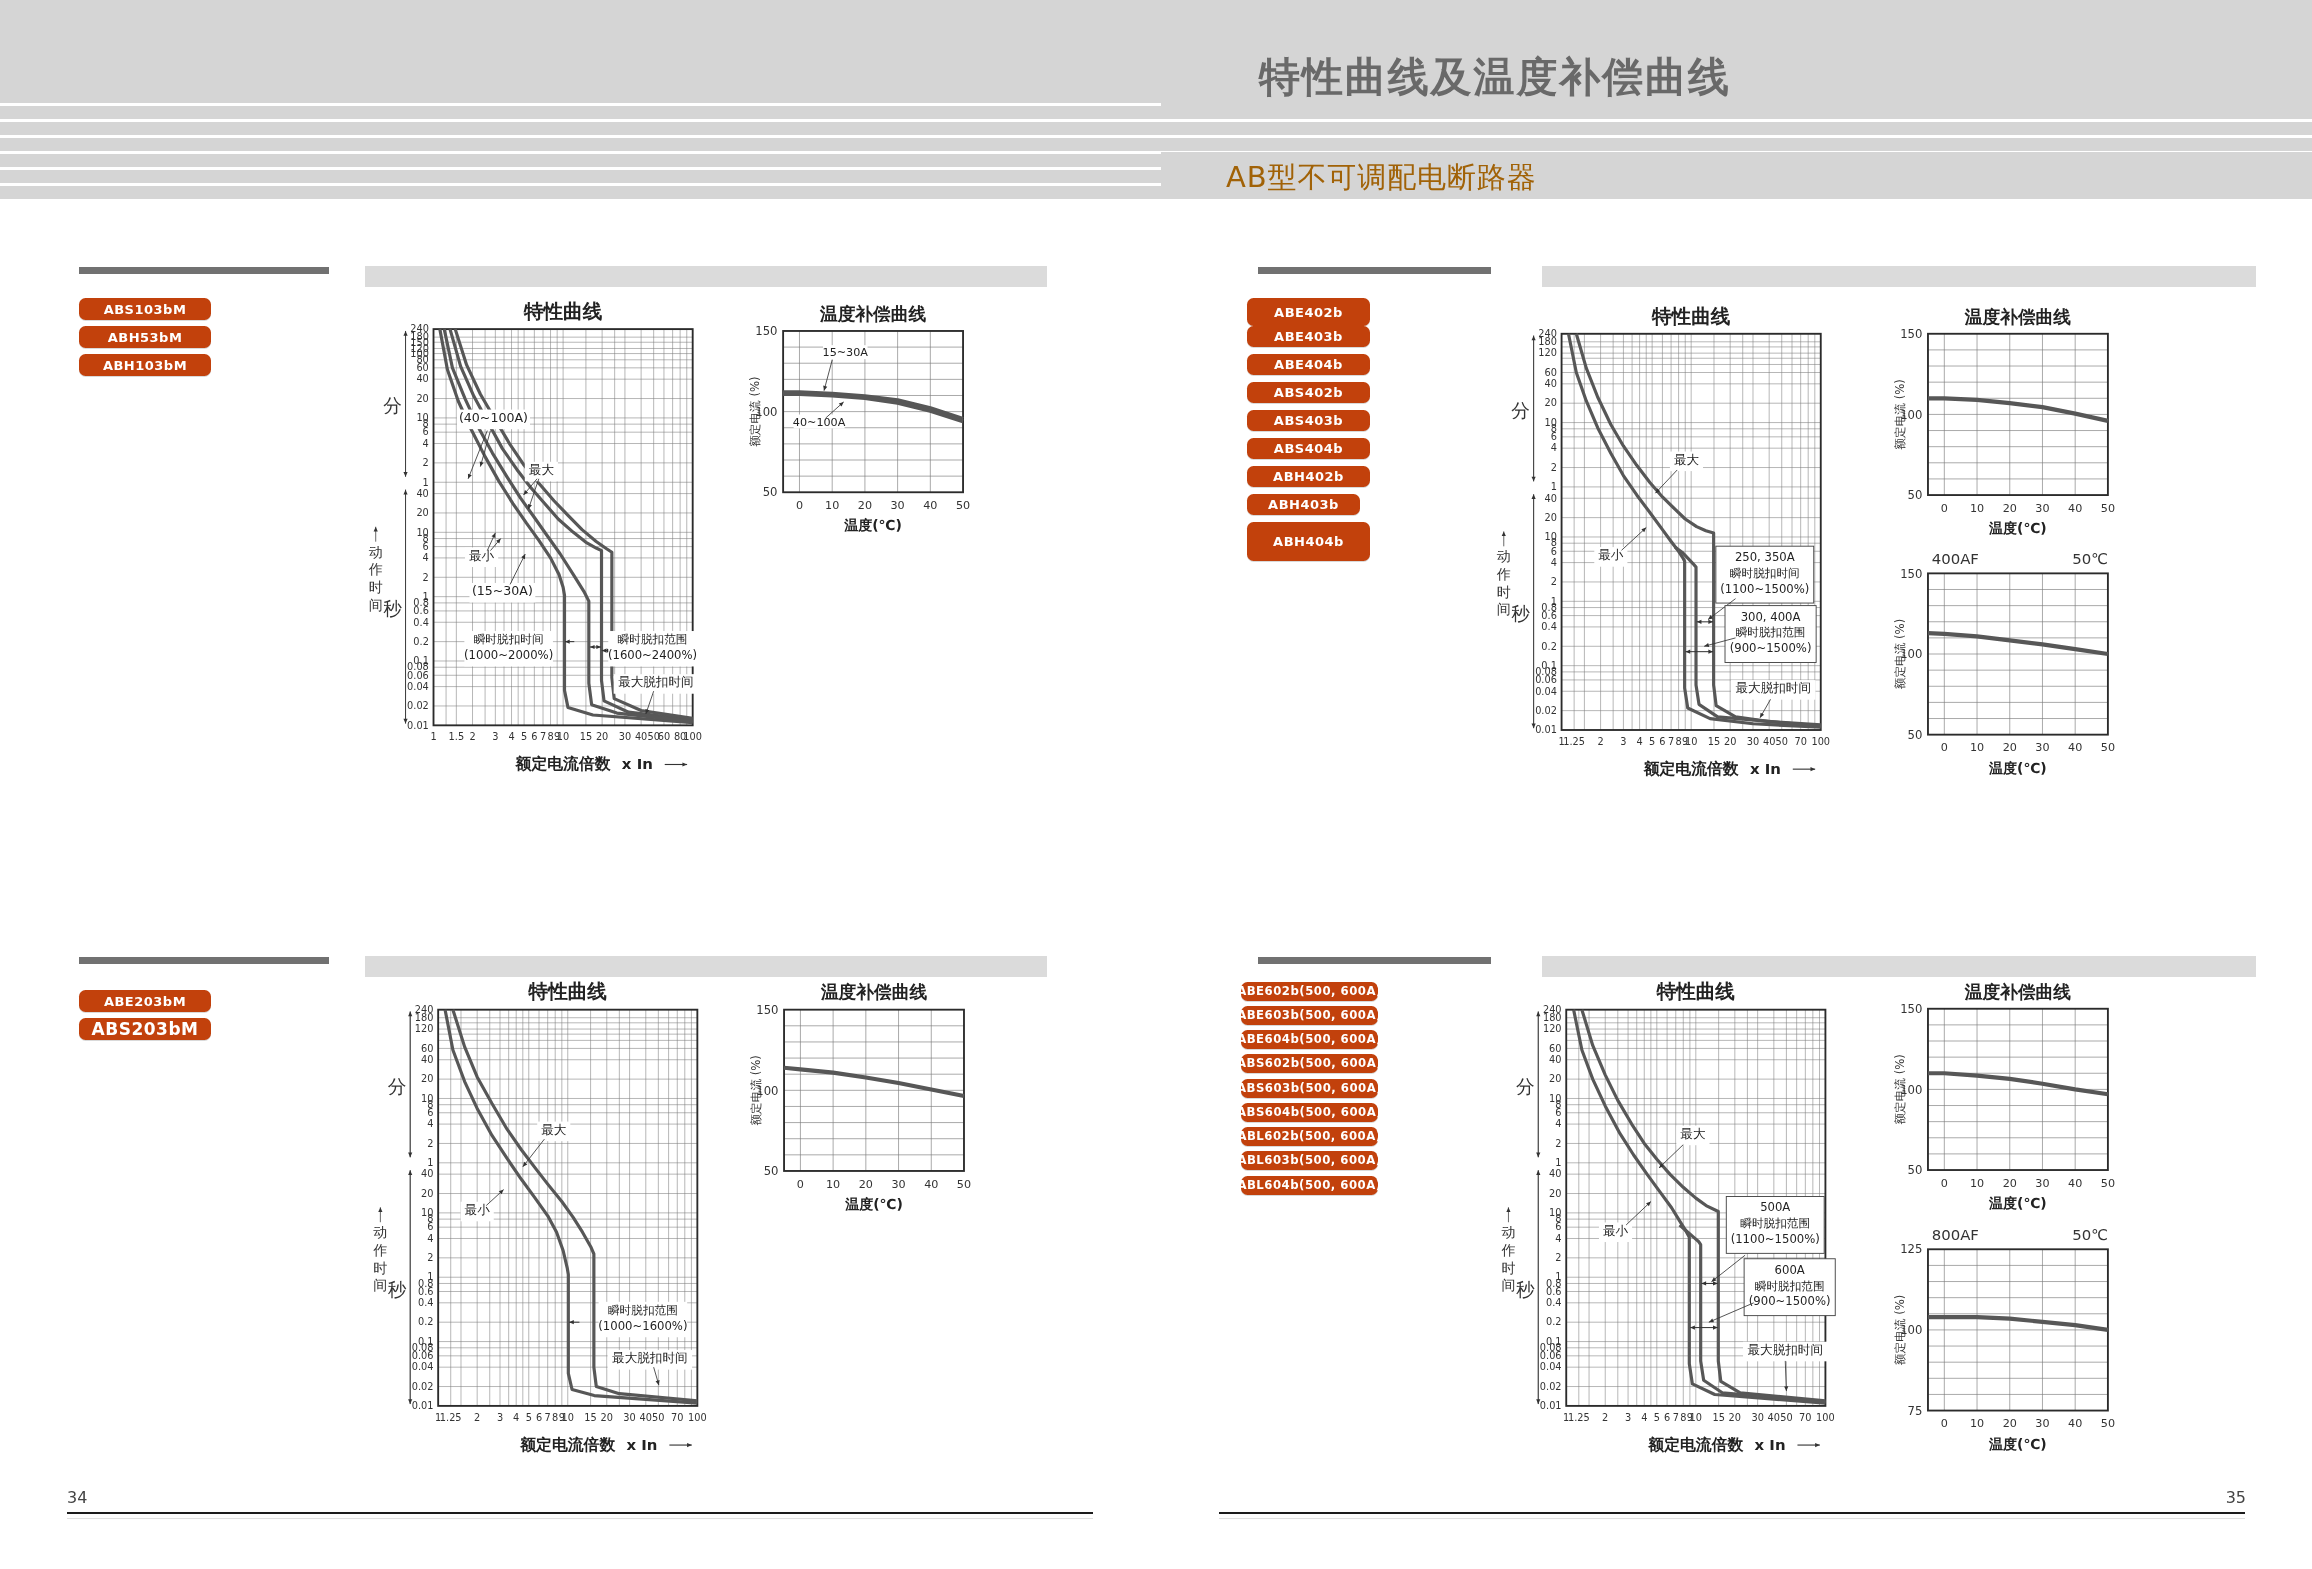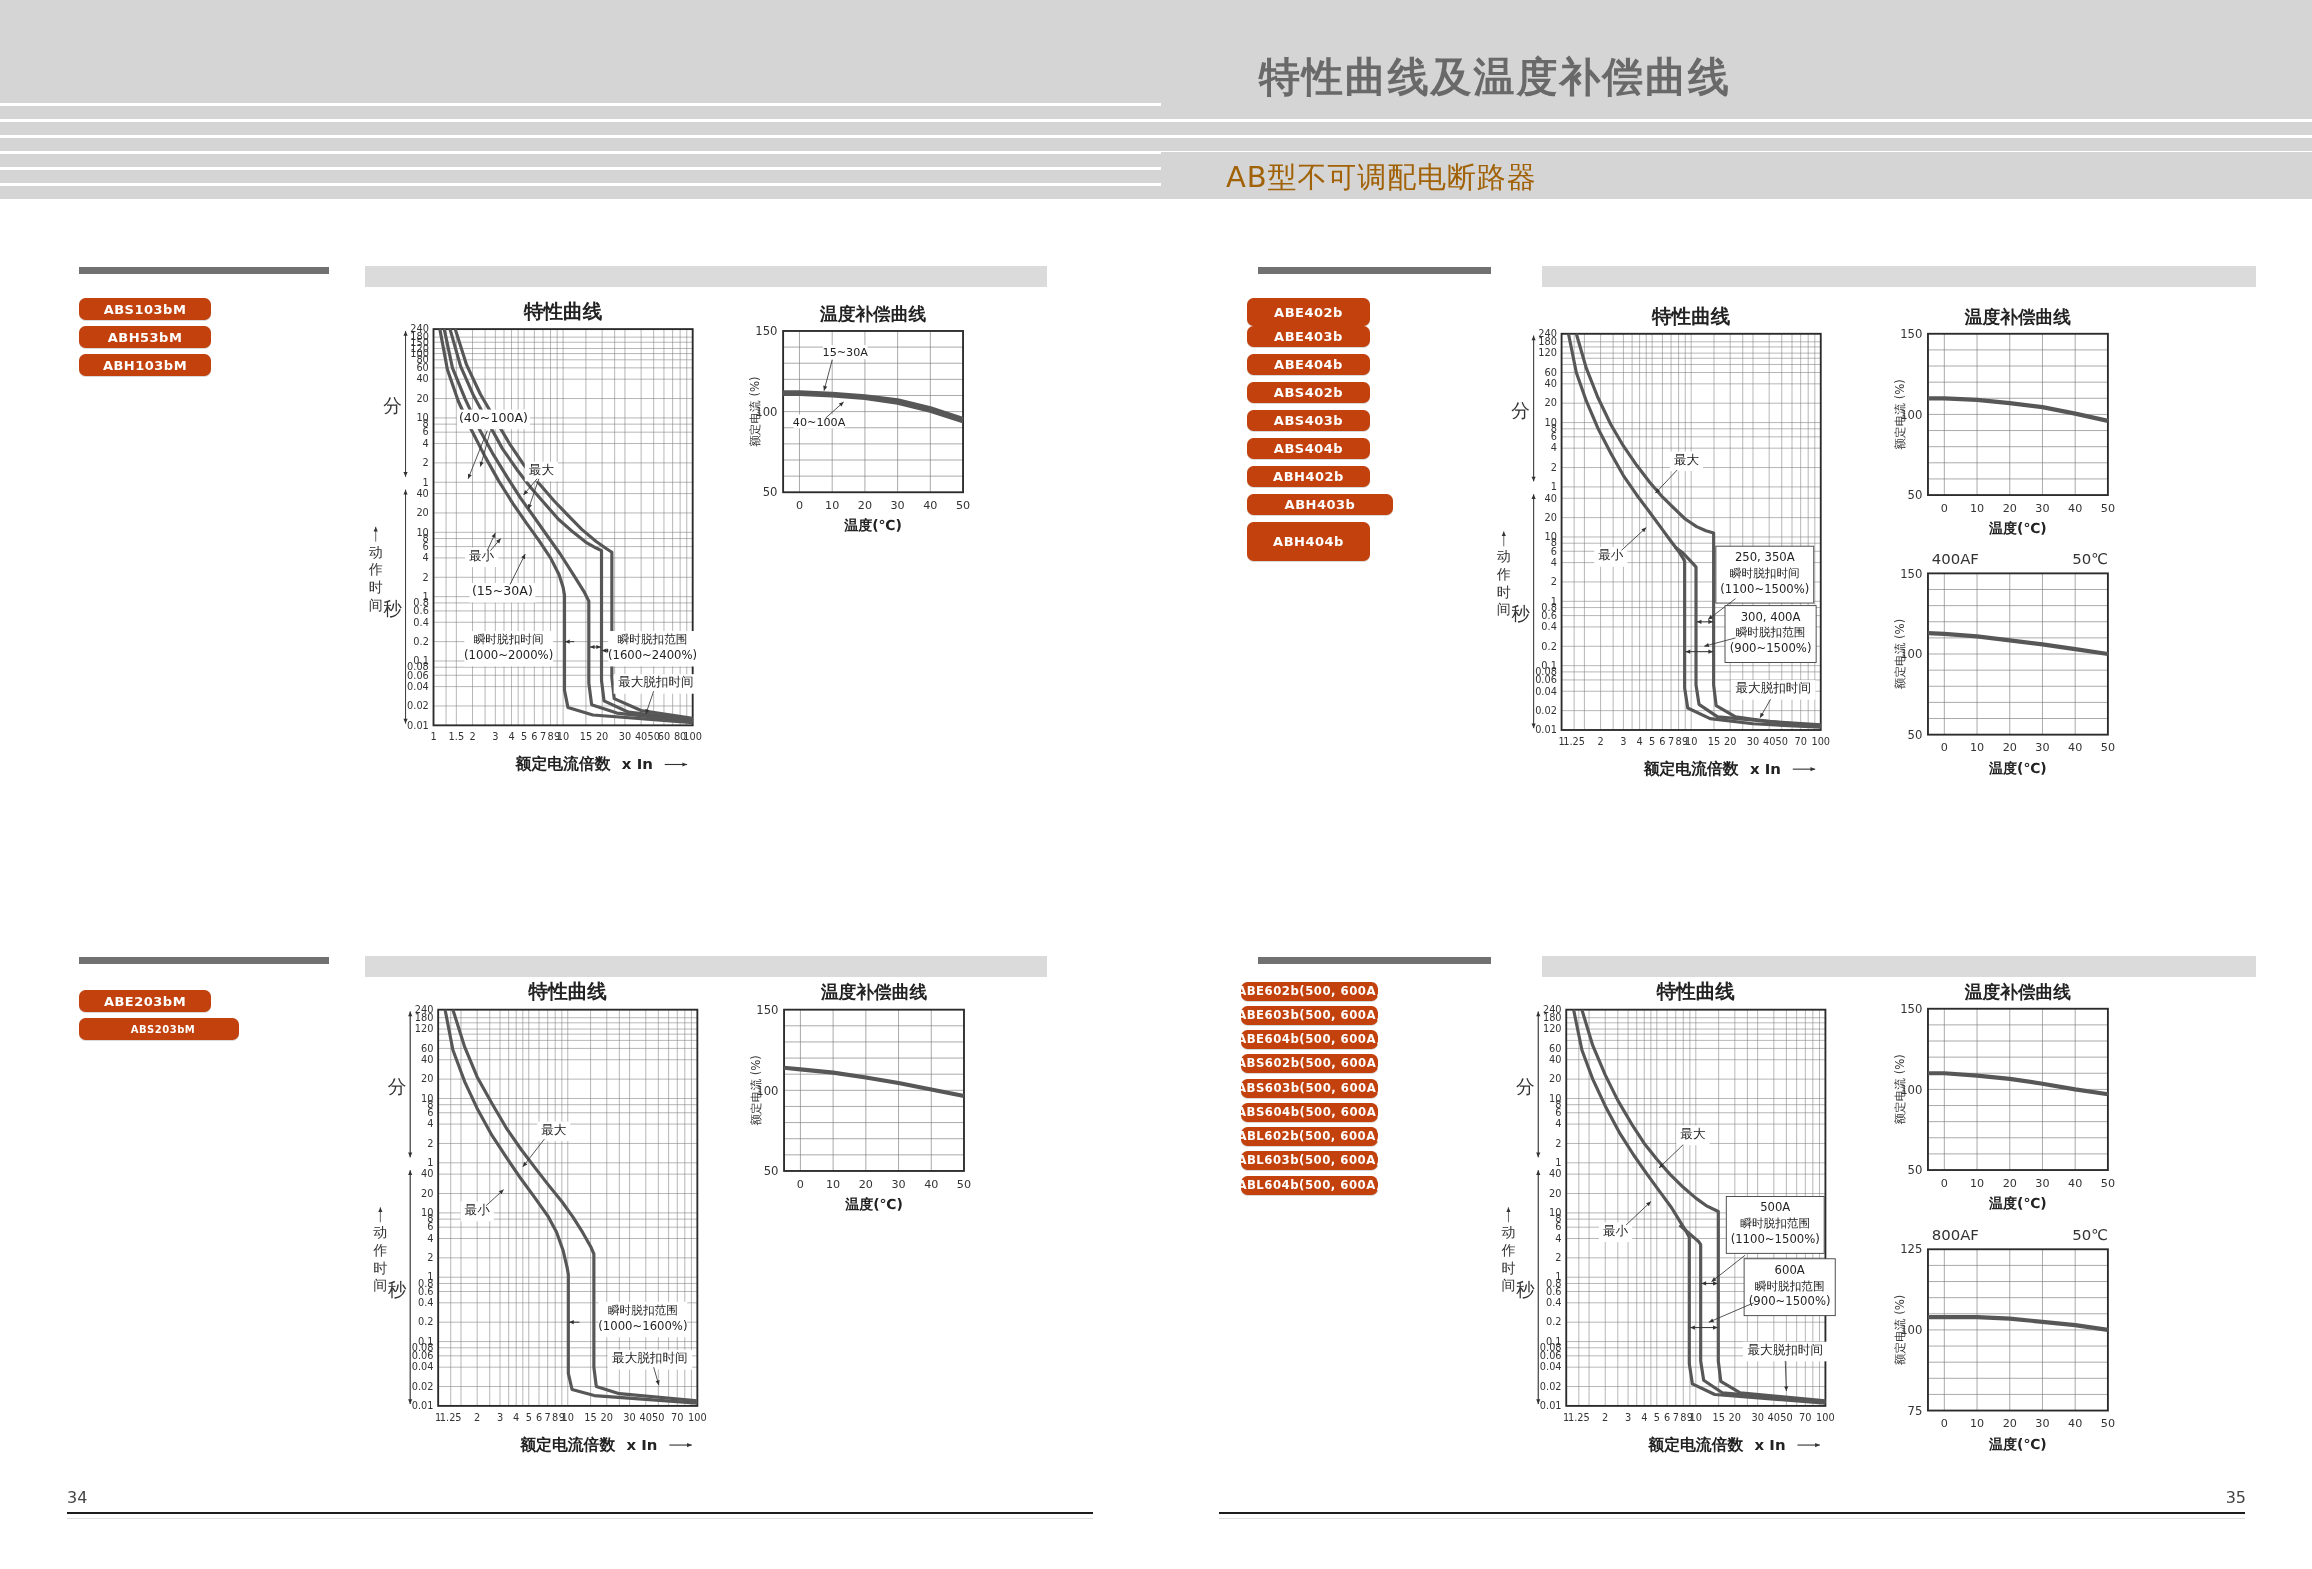--- a/index.html
+++ b/index.html
@@ -69,24 +69,24 @@
       <div class="badge" style="left: 79px; top: 298px; width: 132px; height: 22.4px; font-size: 13px;">ABS103bM</div>
       <div class="badge" style="left: 79px; top: 326px; width: 132px; height: 22.4px; font-size: 13px;">ABH53bM</div>
       <div class="badge" style="left: 79px; top: 354px; width: 132px; height: 22.4px; font-size: 13px;">ABH103bM</div>
       <div class="badge" style="left: 1247px; top: 298px; width: 123px; height: 28px; font-size: 13px;">ABE402b</div>
       <div class="badge" style="left: 1247px; top: 326px; width: 123px; height: 21.4px; font-size: 13px;">ABE403b</div>
       <div class="badge" style="left: 1247px; top: 354px; width: 123px; height: 21.4px; font-size: 13px;">ABE404b</div>
       <div class="badge" style="left: 1247px; top: 382px; width: 123px; height: 21.4px; font-size: 13px;">ABS402b</div>
       <div class="badge" style="left: 1247px; top: 410px; width: 123px; height: 21.4px; font-size: 13px;">ABS403b</div>
       <div class="badge" style="left: 1247px; top: 438px; width: 123px; height: 21.4px; font-size: 13px;">ABS404b</div>
       <div class="badge" style="left: 1247px; top: 466px; width: 123px; height: 21.4px; font-size: 13px;">ABH402b</div>
-      <div class="badge" style="left: 1247px; top: 494px; width: 146px; height: 21.4px; font-size: 13px;">ABH403b</div>
+      <div class="badge" style="left: 1247px; top: 494px; width: 113px; height: 21.4px; font-size: 13px;">ABH403b</div>
       <div class="badge" style="left: 1247px; top: 522px; width: 123px; height: 39px; font-size: 13px;">ABH404b</div>
       <div class="badge" style="left: 79px; top: 990px; width: 132px; height: 22.4px; font-size: 13px;">ABE203bM</div>
-      <div class="badge" style="left: 79px; top: 1018px; width: 152px; height: 22.4px; font-size: 10px; padding-left: 8px;">ABS203bM</div>
+      <div class="badge" style="left: 79px; top: 1018px; width: 132px; height: 22.4px; font-size: 17px;">ABS203bM</div>
       <div class="badge" style="left: 1241px; top: 982px; width: 137px; height: 18.6px; font-size: 11.7px;">ABE602b(500, 600A)</div>
       <div class="badge" style="left: 1241px; top: 1006px; width: 137px; height: 18.6px; font-size: 11.7px;">ABE603b(500, 600A)</div>
       <div class="badge" style="left: 1241px; top: 1030px; width: 137px; height: 18.6px; font-size: 11.7px;">ABE604b(500, 600A)</div>
       <div class="badge" style="left: 1241px; top: 1054px; width: 137px; height: 18.6px; font-size: 11.7px;">ABS602b(500, 600A)</div>
       <div class="badge" style="left: 1241px; top: 1079px; width: 137px; height: 18.6px; font-size: 11.7px;">ABS603b(500, 600A)</div>
       <div class="badge" style="left: 1241px; top: 1103px; width: 137px; height: 18.6px; font-size: 11.7px;">ABS604b(500, 600A)</div>
       <div class="badge" style="left: 1241px; top: 1127px; width: 137px; height: 18.6px; font-size: 11.7px;">ABL602b(500, 600A)</div>
       <div class="badge" style="left: 1241px; top: 1151px; width: 137px; height: 18.6px; font-size: 11.7px;">ABL603b(500, 600A)</div>
       <div class="badge" style="left: 1241px; top: 1176px; width: 137px; height: 18.6px; font-size: 11.7px;">ABL604b(500, 600A)</div>
     </div>

